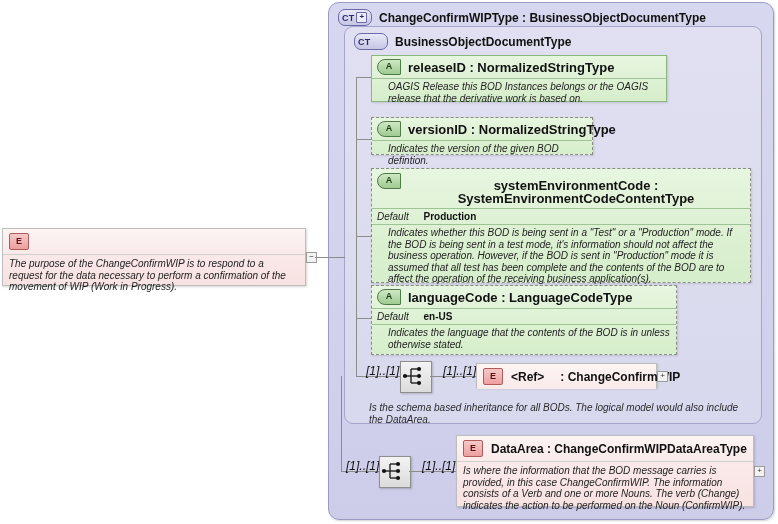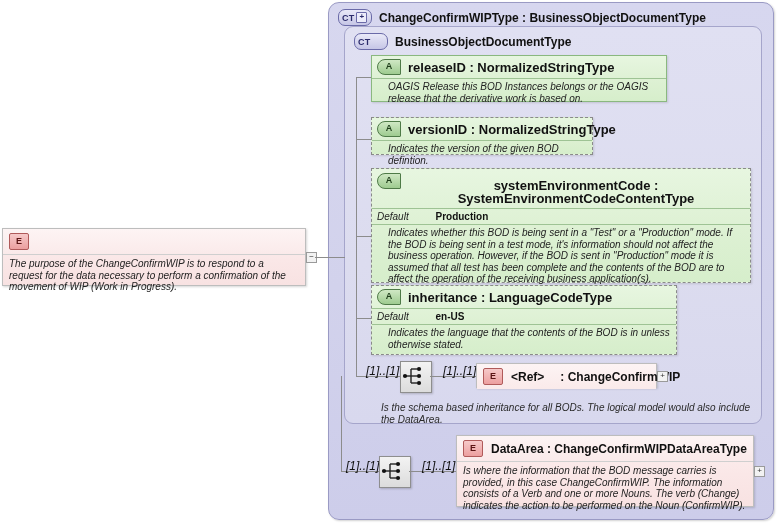--- a/index.html
+++ b/index.html
@@ -79,21 +79,21 @@
     font-size:9px;font-weight:bold;color:#1d3c19;
   }
   .a-title{font-size:13px;font-weight:bold;color:#111;}
   .a-title.wrap{white-space:normal;text-align:center;line-height:12.5px;display:block;}
   .a-default{
     border-top:1px solid #9ec394;
     padding:2px 5px 2px 5px;
     font-size:10px;white-space:nowrap;
   }
   .a-default .lbl{font-style:italic;color:#222;}
-  .a-default .val{font-weight:bold;margin-left:24px;color:#111;}
+  .a-default .val{font-weight:bold;margin-left:12px;color:#111;}
   .a-doc{
     border-top:1px solid #9ec394;
     padding:2px 5px 3px 16px;
     font-style:italic;font-size:10px;line-height:11.5px;color:#222;
   }
 
   
   .elem{
     background:linear-gradient(to bottom,#fdf0f0 0%, #fae7e7 55%, #f8e2e2 100%);
     border:1px solid #bdbdbd;
@@ -156,21 +156,21 @@
       <span class="ct-badge">CT<span class="plus">+</span></span>
       <span class="ct-title">ChangeConfirmWIPType : BusinessObjectDocumentType</span>
     </div>
   </div>
 
   <div class="node ct-inner" style="left:344px;top:26px;width:418px;height:398px;">
     <div class="ct-head" style="top:6px;left:9px;">
       <span class="ct-badge">CT</span>
       <span class="ct-title">BusinessObjectDocumentType</span>
     </div>
-    <div class="ct-note" style="left:36px;top:375px;width:382px;">Is the schema based inheritance for all BODs. The logical model would also include the DataArea.</div>
+    <div class="ct-note" style="left:24px;top:375px;width:382px;">Is the schema based inheritance for all BODs. The logical model would also include the DataArea.</div>
   </div>
 
   <div class="ln v" style="left:356px;top:77px;height:299px;"></div>
 
   <div class="ln h" style="left:356px;top:77px;width:16px;"></div>
   <div class="ln h" style="left:356px;top:139px;width:16px;"></div>
   <div class="ln h" style="left:356px;top:236px;width:16px;"></div>
   <div class="ln h" style="left:356px;top:318px;width:16px;"></div>
   <div class="ln h" style="left:356px;top:376px;width:44px;"></div>
 
@@ -198,21 +198,21 @@
     <div class="a-default">
       <span class="lbl">Default</span>
       <span class="val">Production</span>
     </div>
     <div class="a-doc">Indicates whether this BOD is being sent in a "Test" or a "Production" mode. If the BOD is being sent in a test mode, it's information should not affect the business operation. However, if the BOD is sent in "Production" mode it is assumed that all test has been complete and the contents of the BOD are to affect the operation of the receiving business application(s).</div>
   </div>
 
   <div class="node attr dashed" style="left:371px;top:285px;width:306px;height:70px;">
     <div class="a-head">
       <span class="a-badge">A</span>
-      <span class="a-title">inheritance : LanguageCodeType</span>
+      <span class="a-title">languageCode : LanguageCodeType</span>
     </div>
     <div class="a-default">
       <span class="lbl">Default</span>
       <span class="val">en-US</span>
     </div>
     <div class="a-doc">Indicates the language that the contents of the BOD is in unless otherwise stated.</div>
   </div>
 
   <div class="card" style="left:366px;top:364px;">[1]..[1]</div>
   <div class="seq" style="left:400px;top:361px;">

